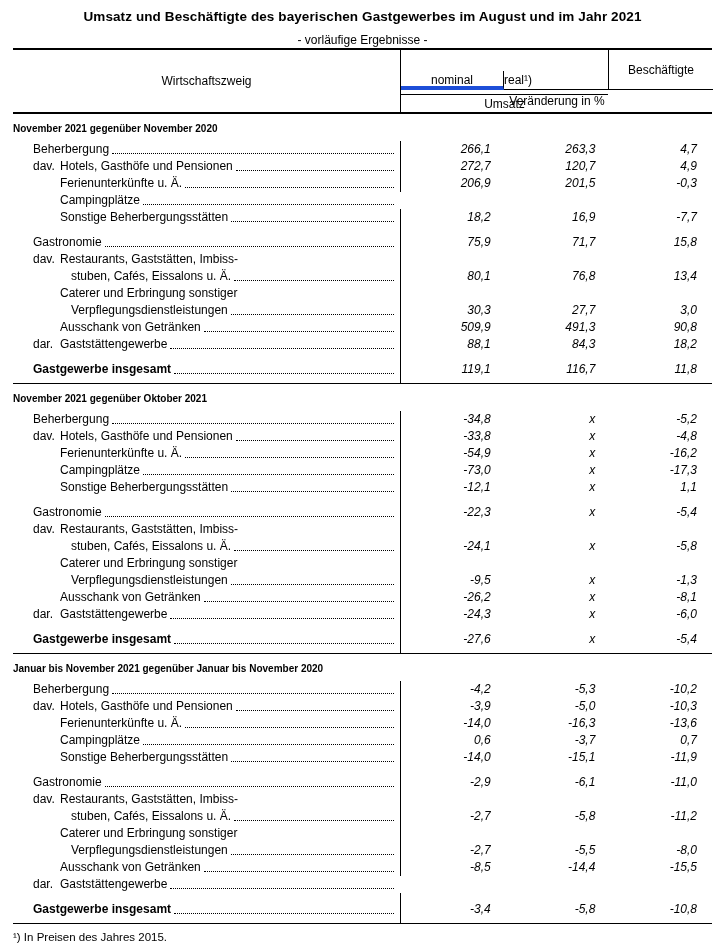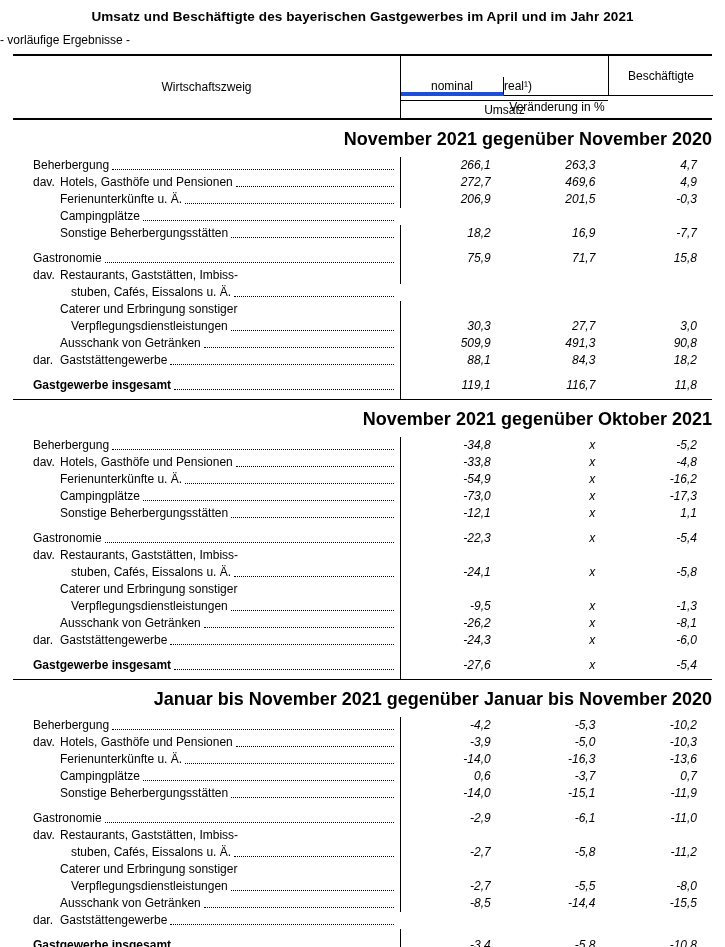--- a/index.html
+++ b/index.html
@@ -7,21 +7,21 @@
     width:725px;height:947px;
     font-family:"Liberation Sans",sans-serif;
     font-size:12px;color:#000;
     position:relative;overflow:hidden;
   }
   .doc-title{
     text-align:center;font-weight:bold;font-size:13.5px;
     padding-top:9px;letter-spacing:0.1px;
   }
   .doc-subtitle{
-    font-size:12px;margin-top:9px;margin-bottom:7px;
+    text-align:center;font-size:12px;margin-top:9px;margin-bottom:1px;
   }
   .table-wrap{margin-left:13px;width:699px;}
   
   .thead{
     border-top:2px solid #000;border-bottom:2px solid #000;
     display:flex;
   }
   .th-branch{
     width:387px;box-sizing:border-box;
     display:flex;align-items:center;justify-content:center;
@@ -33,21 +33,21 @@
     grid-template-rows:21px 19px 22px;
   }
   .th-umsatz{grid-area:1/1/2/3;border-bottom:1px solid #000;text-align:center;line-height:21px;box-sizing:border-box;margin-top:44px;}
   .th-besch{grid-area:1/3/3/4;border-left:1px solid #000;border-bottom:1px solid #000;display:flex;align-items:center;justify-content:center;box-sizing:border-box;}
   .th-nominal{grid-area:2/1/3/2;border-bottom:4px solid #1d4ed8;border-right:1px solid #000;text-align:center;line-height:19px;box-sizing:border-box;}
   .th-real{grid-area:2/2/3/3;border-bottom:1px solid #000;text-align:left;line-height:19px;box-sizing:border-box;}
   .th-change{grid-area:3/1/4/4;text-align:center;line-height:22px;}
   
   .section{border-bottom:1.5px solid #000;}
   .section-title{
-    text-align:right;font-weight:bold;font-size:18px;
+    text-align:left;font-weight:bold;font-size:10px;
     padding:9px 0 7px 0;
   }
   .row{display:flex;line-height:17px;}
   .lc{
     width:387px;box-sizing:border-box;padding-left:20px;
     display:flex;overflow:hidden;
   }
   .pfx{width:27px;flex-shrink:0;}
   .lt{white-space:nowrap;flex-shrink:0;}
   .lt.indent2{padding-left:11px;}
@@ -68,21 +68,21 @@
   .row.bold > .lc,.row.bold > .vals{padding-bottom:5px;}
   .row.bold .lt{font-weight:bold;}
   .row.bold .v{font-weight:normal;}
   
   .footnote{margin:7px 0 0 13px;font-size:11.5px;}
 </style>
 </head>
 <body>
 
 <div>
-  <div class="doc-title">Umsatz und Beschäftigte des bayerischen Gastgewerbes im April und im Jahr 2021</div>
+  <div class="doc-title">Umsatz und Beschäftigte des bayerischen Gastgewerbes im August und im Jahr 2021</div>
   <div class="doc-subtitle">- vorläufige Ergebnisse -</div>
 
   <div class="table-wrap">
     <div class="thead">
       <div class="th-branch">Wirtschaftszweig</div>
       <div class="th-right">
         <div class="th-umsatz">Umsatz</div>
         <div class="th-besch">Beschäftigte</div>
         <div class="th-nominal">nominal</div>
         <div class="th-real">real¹)</div>
@@ -105,21 +105,21 @@
               </div>
             </div>
             <div class="row">
               <div class="lc">
                 <span class="pfx">dav.</span>
                 <span class="lt">Hotels, Gasthöfe und Pensionen</span>
                 <span class="leader"></span>
               </div>
               <div class="vals">
                 <span class="v vn">272,7</span>
-                <span class="v vr">469,6</span>
+                <span class="v vr">120,7</span>
                 <span class="v vb">4,9</span>
               </div>
             </div>
             <div class="row">
               <div class="lc">
                 <span class="pfx"></span>
                 <span class="lt">Ferienunterkünfte u. Ä.</span>
                 <span class="leader"></span>
               </div>
               <div class="vals">
@@ -163,20 +163,25 @@
                 <span class="pfx">dav.</span>
                 <span class="lt">Restaurants, Gaststätten, Imbiss-</span>
               </div>
               <div class="vals"></div>
             </div>
             <div class="row">
               <div class="lc">
                 <span class="pfx"></span>
                 <span class="lt indent2">stuben, Cafés, Eissalons u. Ä.</span>
                 <span class="leader"></span>
+              </div>
+              <div class="vals">
+                <span class="v vn">80,1</span>
+                <span class="v vr">76,8</span>
+                <span class="v vb">13,4</span>
               </div>
             </div>
             <div class="row">
               <div class="lc">
                 <span class="pfx"></span>
                 <span class="lt">Caterer und Erbringung sonstiger</span>
               </div>
               <div class="vals"></div>
             </div>
             <div class="row">

